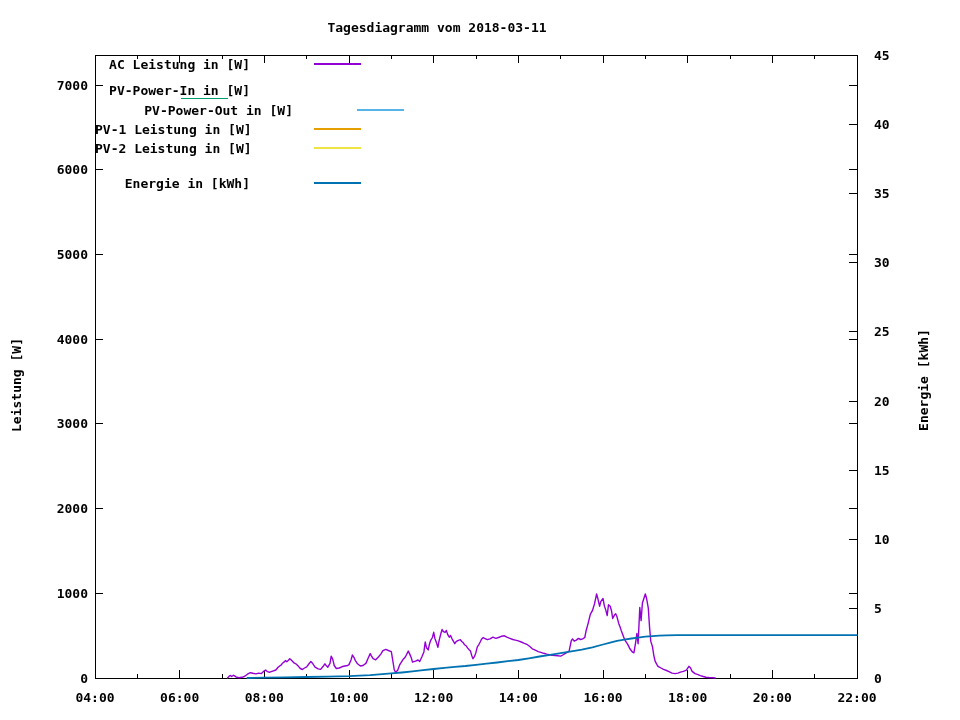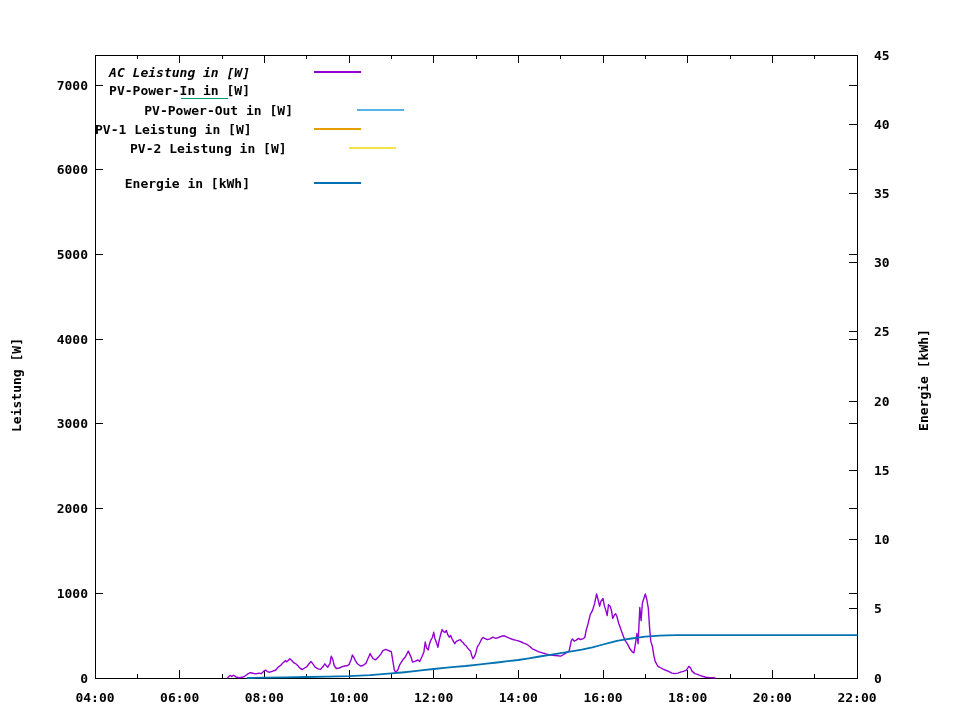--- a/index.html
+++ b/index.html
@@ -14,20 +14,21 @@
   #plot-svg{position:absolute;left:0;top:0;}
   #legend{position:absolute;left:0;top:0;}
   .legend-row{position:absolute;left:95px;height:16px;display:flex;align-items:center;}
   .legend-label{display:inline-block;width:155px;text-align:right;font-size:13px;font-weight:bold;color:#000;white-space:nowrap;}
   .legend-sample{display:inline-block;margin-left:64px;width:47px;height:2px;}
 </style>
 </head>
 <body>
 
 <div id="canvas">
+  <div id="chart-title">Tagesdiagramm vom 2018-03-11</div>
   <div id="ylabel-left" class="ylabel">Leistung [W]</div>
   <div id="ylabel-right" class="ylabel">Energie [kWh]</div>
   <svg id="plot-svg" width="960" height="720" viewBox="0 0 960 720">
       <rect x="95" y="55" width="762" height="623" fill="none" stroke="#000000" stroke-width="1" shape-rendering="crispEdges"></rect>
       <line x1="95" y1="678" x2="95" y2="670" stroke="#000000" stroke-width="1" shape-rendering="crispEdges"></line>
       <line x1="95" y1="55" x2="95" y2="63" stroke="#000000" stroke-width="1" shape-rendering="crispEdges"></line>
       <text x="95" y="702" text-anchor="middle" font-family="&quot;DejaVu Sans Mono&quot;,&quot;Liberation Mono&quot;,monospace" font-size="13" font-weight="bold" fill="#000">04:00</text>
       <line x1="179.66666666666669" y1="678" x2="179.66666666666669" y2="670" stroke="#000000" stroke-width="1" shape-rendering="crispEdges"></line>
       <line x1="179.66666666666669" y1="55" x2="179.66666666666669" y2="63" stroke="#000000" stroke-width="1" shape-rendering="crispEdges"></line>
       <text x="179.66666666666669" y="702" text-anchor="middle" font-family="&quot;DejaVu Sans Mono&quot;,&quot;Liberation Mono&quot;,monospace" font-size="13" font-weight="bold" fill="#000">06:00</text>
@@ -114,37 +115,37 @@
       <line x1="857" y1="193.44444444444446" x2="849" y2="193.44444444444446" stroke="#000000" stroke-width="1" shape-rendering="crispEdges"></line>
       <text x="874" y="197.94444444444446" text-anchor="start" font-family="&quot;DejaVu Sans Mono&quot;,&quot;Liberation Mono&quot;,monospace" font-size="13" font-weight="bold" fill="#000">35</text>
       <line x1="857" y1="124.22222222222217" x2="849" y2="124.22222222222217" stroke="#000000" stroke-width="1" shape-rendering="crispEdges"></line>
       <text x="874" y="128.72222222222217" text-anchor="start" font-family="&quot;DejaVu Sans Mono&quot;,&quot;Liberation Mono&quot;,monospace" font-size="13" font-weight="bold" fill="#000">40</text>
       <line x1="857" y1="55" x2="849" y2="55" stroke="#000000" stroke-width="1" shape-rendering="crispEdges"></line>
       <text x="874" y="59.5" text-anchor="start" font-family="&quot;DejaVu Sans Mono&quot;,&quot;Liberation Mono&quot;,monospace" font-size="13" font-weight="bold" fill="#000">45</text>
       <polyline points="227.5,678.0 229.2,676.1 230.5,675.5 231.7,676.5 233.4,675.3 234.7,675.9 236.0,677.0 238.9,677.7 241.9,677.3 244.4,676.5 247.4,674.2 250.4,672.7 252.9,673.3 255.9,673.9 258.8,673.1 261.4,673.6 264.3,670.8 265.6,670.0 267.3,671.6 269.8,672.2 272.8,671.1 275.8,670.0 278.3,667.0 281.3,664.9 282.5,663.2 284.2,661.9 285.5,660.6 286.8,661.7 288.5,660.2 289.7,658.7 291.0,659.8 292.7,661.5 294.0,662.9 296.1,664.0 298.2,666.1 300.3,668.5 302.4,669.5 304.5,668.0 306.7,666.8 308.8,664.0 310.9,661.5 312.2,662.9 313.9,665.3 315.1,667.2 318.1,668.9 320.6,669.4 323.6,665.7 324.9,663.8 326.6,666.1 327.8,667.2 330.0,663.4 331.2,656.1 332.9,659.8 334.2,665.5 336.3,668.5 339.3,668.0 341.8,666.8 344.8,666.0 347.7,665.5 349.0,664.6 351.1,659.8 352.4,655.0 354.1,657.7 355.4,660.6 357.5,663.8 360.4,666.0 363.0,665.5 365.9,663.4 368.0,658.5 370.2,653.6 371.4,655.8 373.1,658.7 375.7,659.8 378.6,656.7 380.8,654.1 382.9,650.7 385.8,649.4 388.4,650.5 391.3,651.6 392.6,659.4 394.3,670.0 395.6,672.2 397.7,670.2 399.8,664.6 402.8,659.8 405.3,657.0 408.3,651.1 409.5,653.6 411.2,657.5 412.5,662.1 415.5,661.2 418.0,660.0 419.7,661.5 421.8,657.0 423.9,651.9 425.2,642.0 426.5,647.7 428.2,649.9 429.4,644.3 430.7,640.3 432.4,637.5 433.7,632.3 434.9,638.4 436.6,643.1 437.9,647.3 439.2,640.1 440.9,633.5 442.1,629.5 443.4,631.6 445.1,632.4 446.4,630.4 447.6,634.4 449.3,637.2 450.6,635.5 451.9,638.6 453.6,641.7 454.8,643.7 456.1,641.7 457.8,640.7 459.1,640.1 460.3,639.7 462.0,641.7 463.3,642.8 464.6,644.8 466.3,646.0 467.5,647.9 468.8,649.4 470.5,651.1 471.8,655.8 473.0,658.7 474.7,656.1 476.0,652.2 477.3,646.8 479.0,644.3 480.2,642.0 481.5,639.2 483.2,637.5 484.5,638.4 487.4,639.7 490.0,638.9 492.9,637.2 495.9,638.4 498.4,637.5 501.4,636.3 504.4,635.8 506.9,637.2 509.9,638.4 512.8,639.5 515.4,640.1 518.3,640.9 521.3,642.0 523.8,643.1 526.8,644.3 529.8,646.5 532.3,648.8 535.3,650.2 538.2,651.6 540.8,652.4 543.7,653.3 546.7,654.1 549.2,654.7 552.2,655.3 555.2,655.6 557.7,655.8 560.7,656.1 562.8,655.0 564.9,653.6 567.0,652.4 569.1,651.1 571.3,640.6 572.5,638.9 574.2,641.2 576.3,640.1 578.4,638.4 580.6,639.5 582.7,638.9 584.8,637.5 586.1,630.7 588.2,623.1 590.3,614.3 592.4,610.7 594.5,603.9 596.6,594.0 597.9,598.8 599.6,606.2 600.9,601.3 603.0,598.5 604.3,605.6 606.0,610.9 607.2,615.5 608.5,604.7 610.2,606.2 611.5,610.7 612.7,618.5 614.4,615.1 615.7,613.8 617.0,616.8 618.7,623.4 619.9,626.5 621.2,630.4 622.9,635.0 624.2,638.4 625.4,640.9 627.1,643.4 628.4,645.6 629.7,648.5 631.4,650.7 632.6,652.2 633.9,652.8 635.6,642.6 636.9,633.5 638.1,643.7 639.8,607.5 641.1,620.6 642.4,603.0 644.1,597.7 645.3,594.0 646.6,598.5 648.3,608.1 649.6,627.9 650.8,641.4 652.5,646.8 653.8,655.3 655.1,661.2 656.8,664.3 658.0,666.3 661.0,668.0 663.5,669.4 666.5,670.5 669.5,671.9 672.0,673.1 675.0,673.6 677.9,673.1 680.5,672.2 683.4,671.4 686.4,670.2 688.9,666.3 690.6,668.0 691.9,671.1 694.9,673.6 697.4,674.4 700.4,675.6 703.3,676.5 705.9,677.2 708.8,677.5 713.1,677.8 715.2,678.0" fill="none" stroke="#9400d3" stroke-width="1.4" stroke-linejoin="round" stroke-linecap="round"></polyline>
       <polyline points="247.4,678.0 264.3,677.7 285.5,677.4 306.7,677.0 327.8,676.6 349.0,676.1 370.2,675.1 391.3,673.4 401.9,672.5 412.5,671.4 423.1,670.2 433.7,669.0 444.3,667.9 454.8,666.9 465.4,666.0 476.0,664.8 486.6,663.7 497.2,662.5 507.8,661.2 518.3,660.0 528.9,658.3 539.5,656.5 550.1,654.9 560.7,653.1 571.3,651.4 581.8,649.6 592.4,647.3 603.0,644.5 610.2,642.7 617.0,640.9 624.2,639.7 631.4,638.5 638.1,637.6 645.3,636.7 652.5,636.1 659.3,635.6 666.5,635.4 677.1,635.1 687.7,635.1 857.0,635.1" fill="none" stroke="#0072b2" stroke-width="1.8" stroke-linejoin="round" stroke-linecap="round"></polyline>
     </svg>
   <div id="legend">
-      <div class="legend-row" style="top: 64px; font-style: italic;">
+      <div class="legend-row" style="top: 56px;">
         <span class="legend-label">AC Leistung in [W]</span>
         <span class="legend-sample" style="background: rgb(148, 0, 211);"></span>
       </div>
       <div class="legend-row" style="top: 83px; flex-direction: column;">
         <span class="legend-label">PV-Power-In in [W]</span>
         <span class="legend-sample" style="background: rgb(0, 158, 115);"></span>
       </div>
       <div class="legend-row" style="top: 102px; padding-left: 43px;">
         <span class="legend-label">PV-Power-Out in [W]</span>
         <span class="legend-sample" style="background: rgb(86, 180, 233);"></span>
       </div>
       <div class="legend-row" style="top: 121px; justify-content: center;">
         <span class="legend-label">PV-1 Leistung in [W]</span>
         <span class="legend-sample" style="background: rgb(230, 159, 0);"></span>
       </div>
-      <div class="legend-row" style="top: 140px; margin-left: 35px;">
+      <div class="legend-row" style="top: 140px;">
         <span class="legend-label">PV-2 Leistung in [W]</span>
         <span class="legend-sample" style="background: rgb(240, 228, 66);"></span>
       </div>
       <div class="legend-row" style="top: 175px;">
         <span class="legend-label">Energie in [kWh]</span>
         <span class="legend-sample" style="background: rgb(0, 114, 178);"></span>
       </div>
     </div>
 </div>
 

